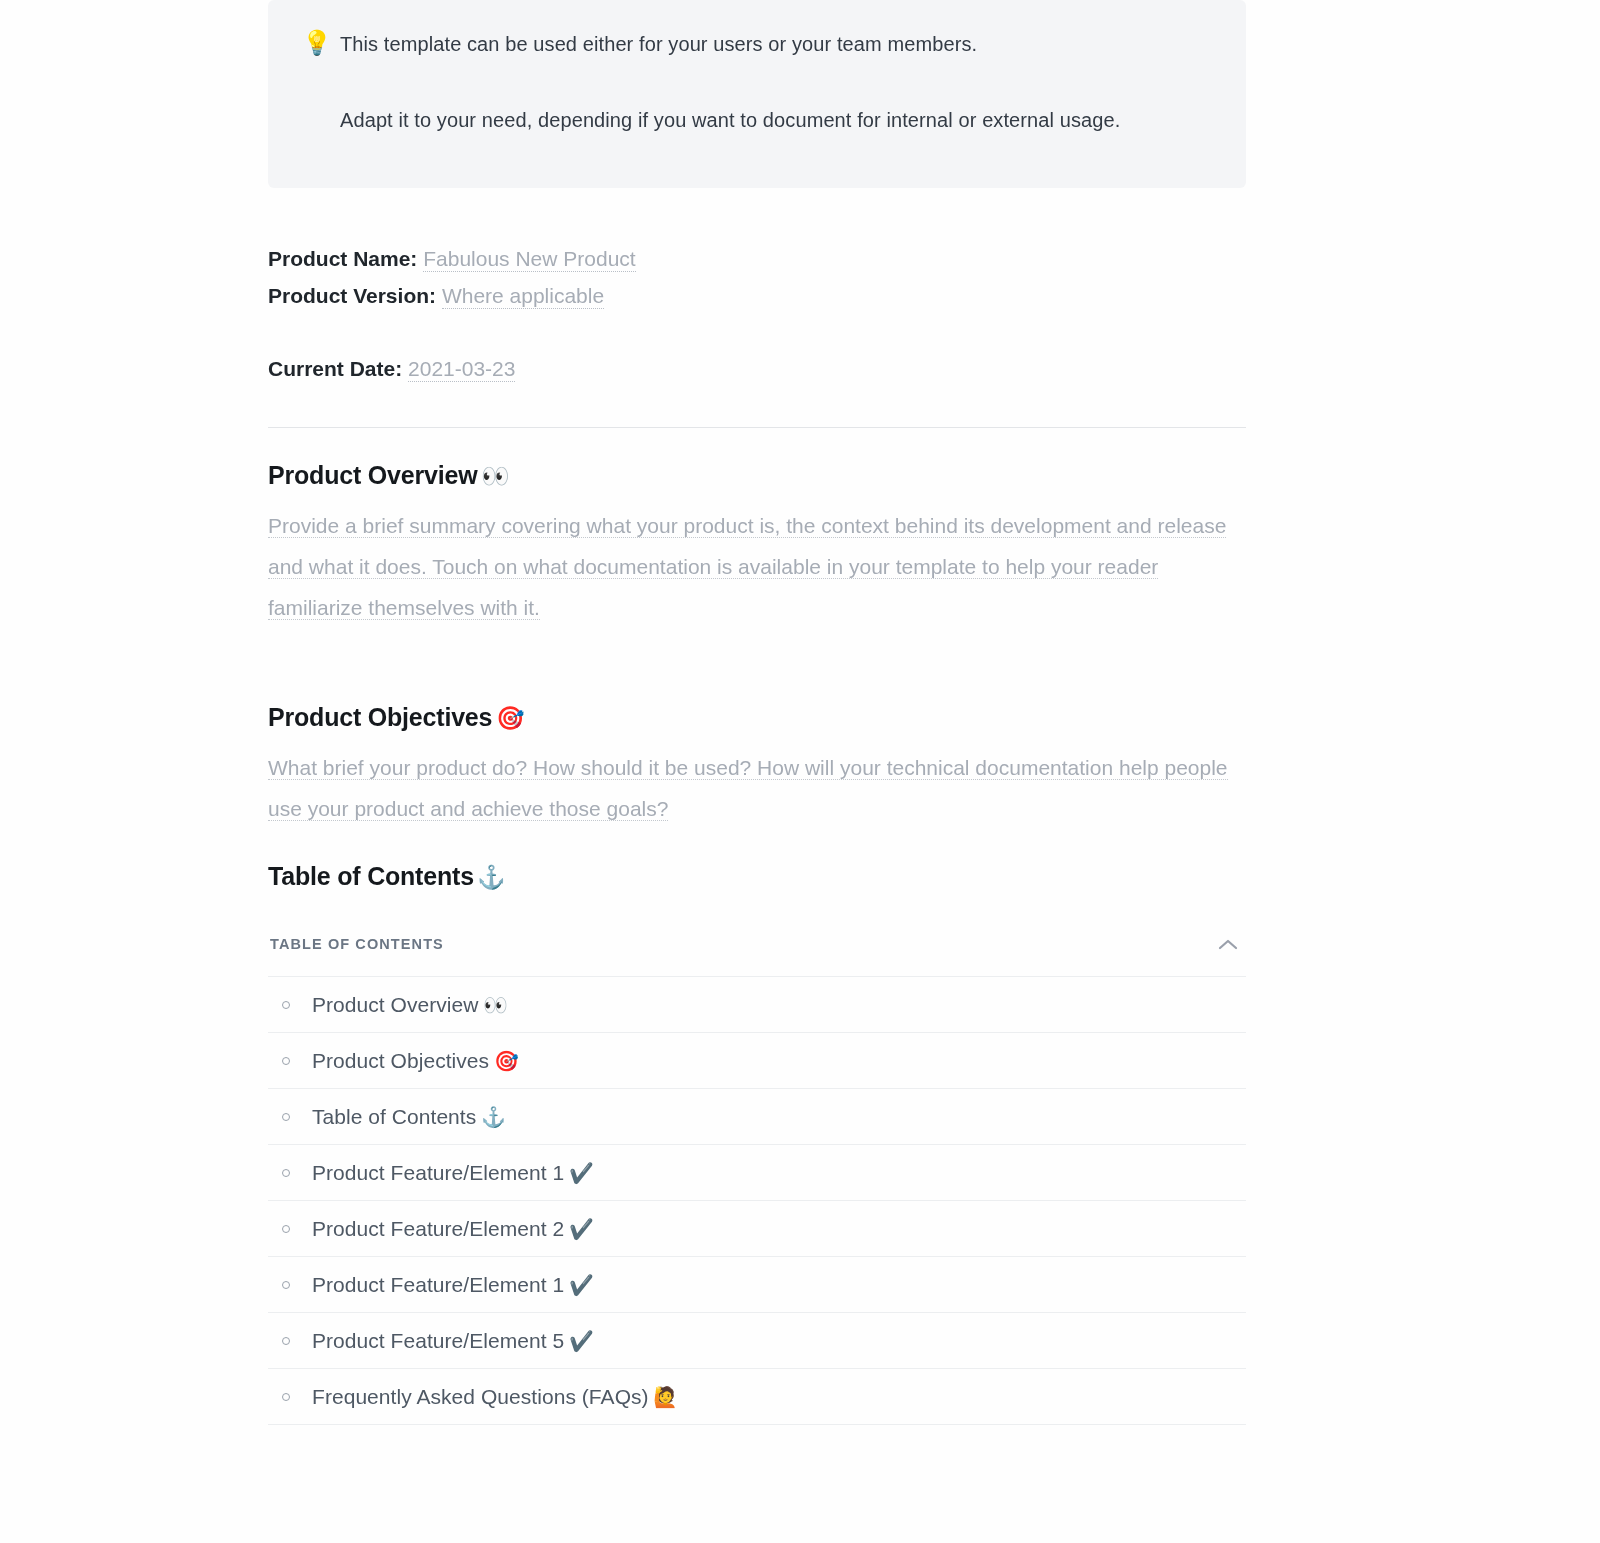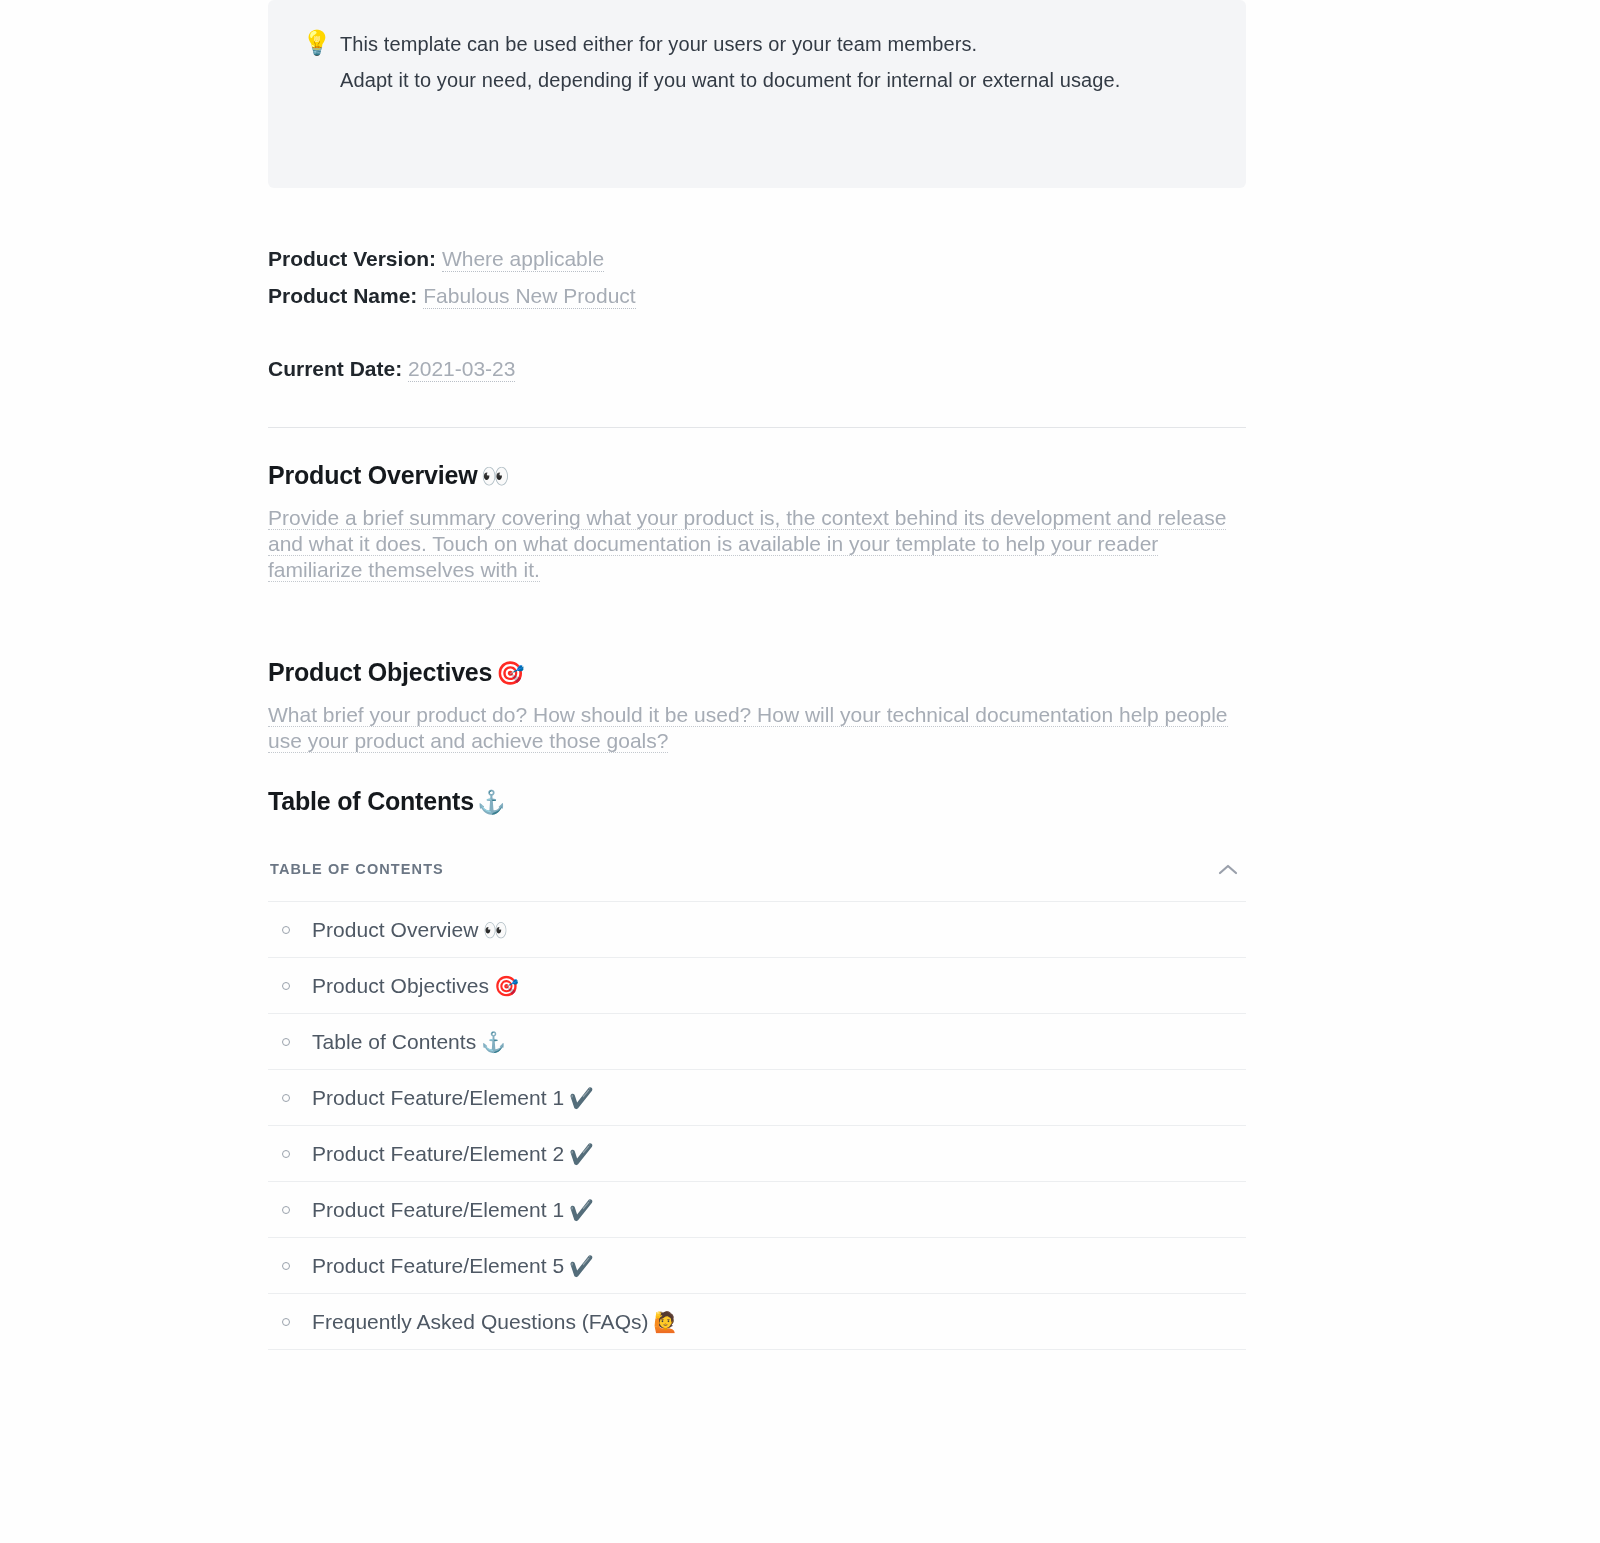--- a/index.html
+++ b/index.html
@@ -51,20 +51,21 @@
     padding-left: 0px;
   }
   .callout-p {
     font-size: 20px;
     line-height: 36px;
     color: #333b45;
     margin: 0;
     letter-spacing: 0.1px;
   }
   .callout-p.second {
+    margin-top: 40px;
   }
 
   
   .meta-block {
     margin-top: 52px;
   }
   .meta-block.second {
     margin-top: 36px;
   }
   .meta-line {
@@ -108,21 +109,21 @@
     line-height: 34px;
     letter-spacing: -0.2px;
   }
   h2.heading .emoji {
     font-weight: normal;
     font-size: 23px;
     padding-left: 4px;
   }
   .placeholder-para {
     font-size: 21px;
-    line-height: 26px;
+    line-height: 41px;
     color: #a6acb5;
     margin: 0;
     max-width: 960px;
   }
   .placeholder-para span.ln {
     border-bottom: 1px dotted #c3c8ce;
     display: inline;
   }
 
   
@@ -194,26 +195,26 @@
     <div class="callout">
       <div class="callout-icon">💡</div>
       <div class="callout-body">
         <p class="callout-p">This template can be used either for your users or your team members.</p>
         <p class="callout-p second">Adapt it to your need, depending if you want to document for internal or external usage.</p>
       </div>
     </div>
 
     <div class="meta-block">
       <div class="meta-line">
+        <span class="meta-label">Product Name:</span>
+        <span class="meta-value">Fabulous New Product</span>
+      </div>
+      <div class="meta-line">
         <span class="meta-label">Product Version:</span>
         <span class="meta-value">Where applicable</span>
-      </div>
-      <div class="meta-line">
-        <span class="meta-label">Product Name:</span>
-        <span class="meta-value">Fabulous New Product</span>
       </div>
     </div>
 
     <div class="meta-block second">
       <div class="meta-line">
         <span class="meta-label">Current Date:</span>
         <span class="meta-value">2021-03-23</span>
       </div>
     </div>
 

